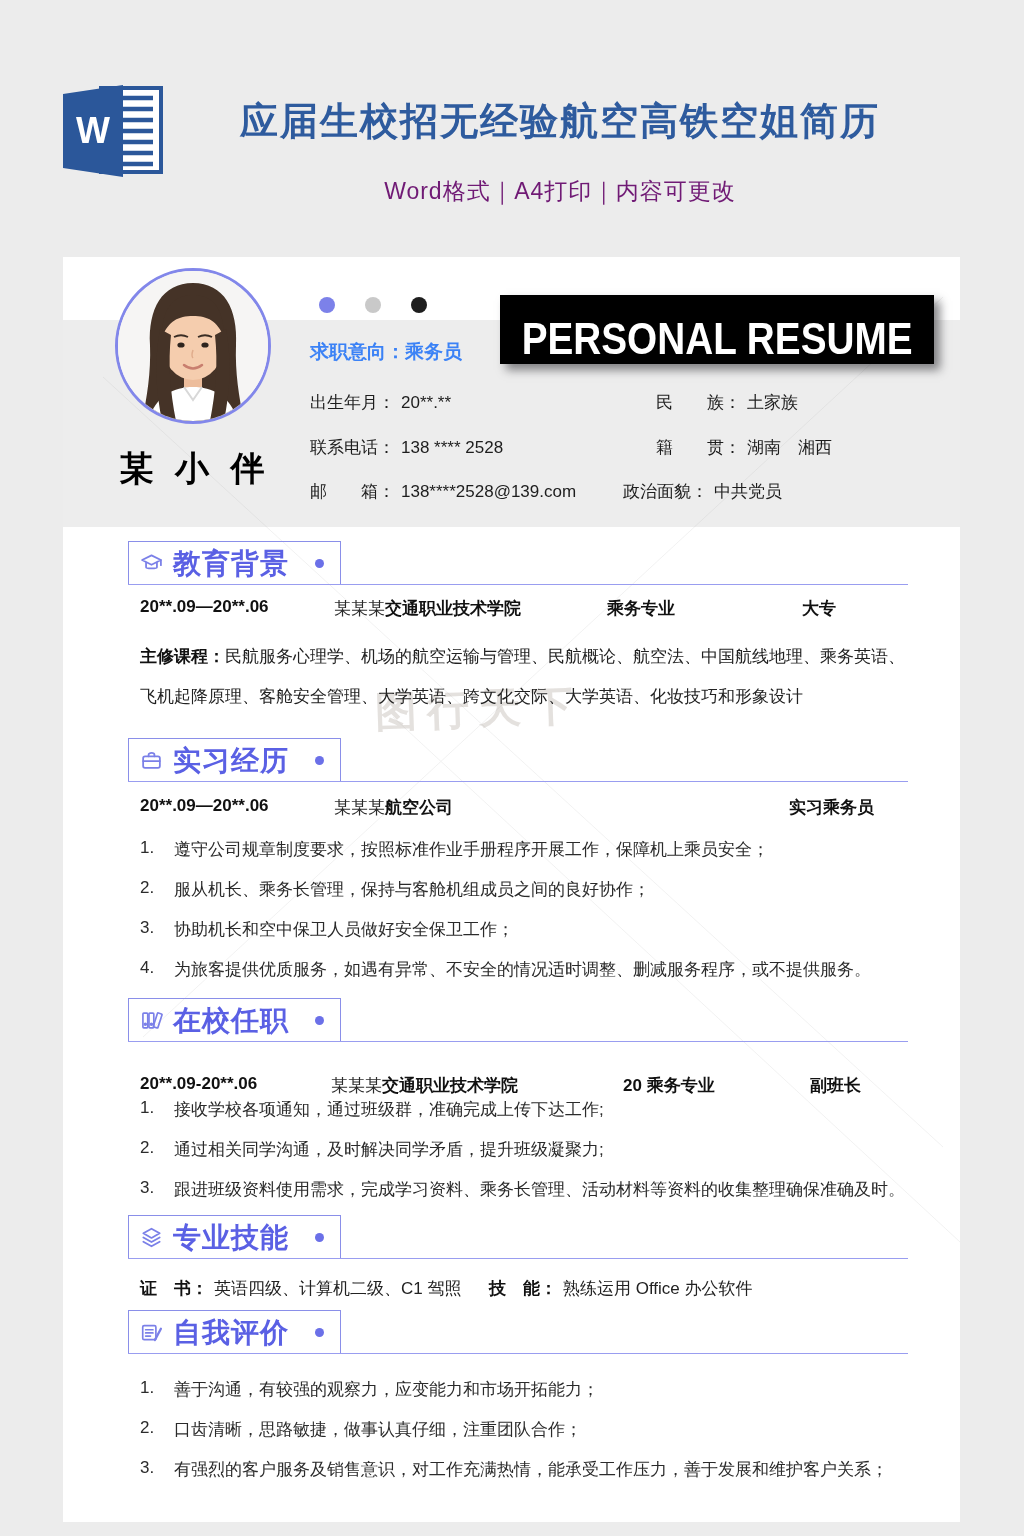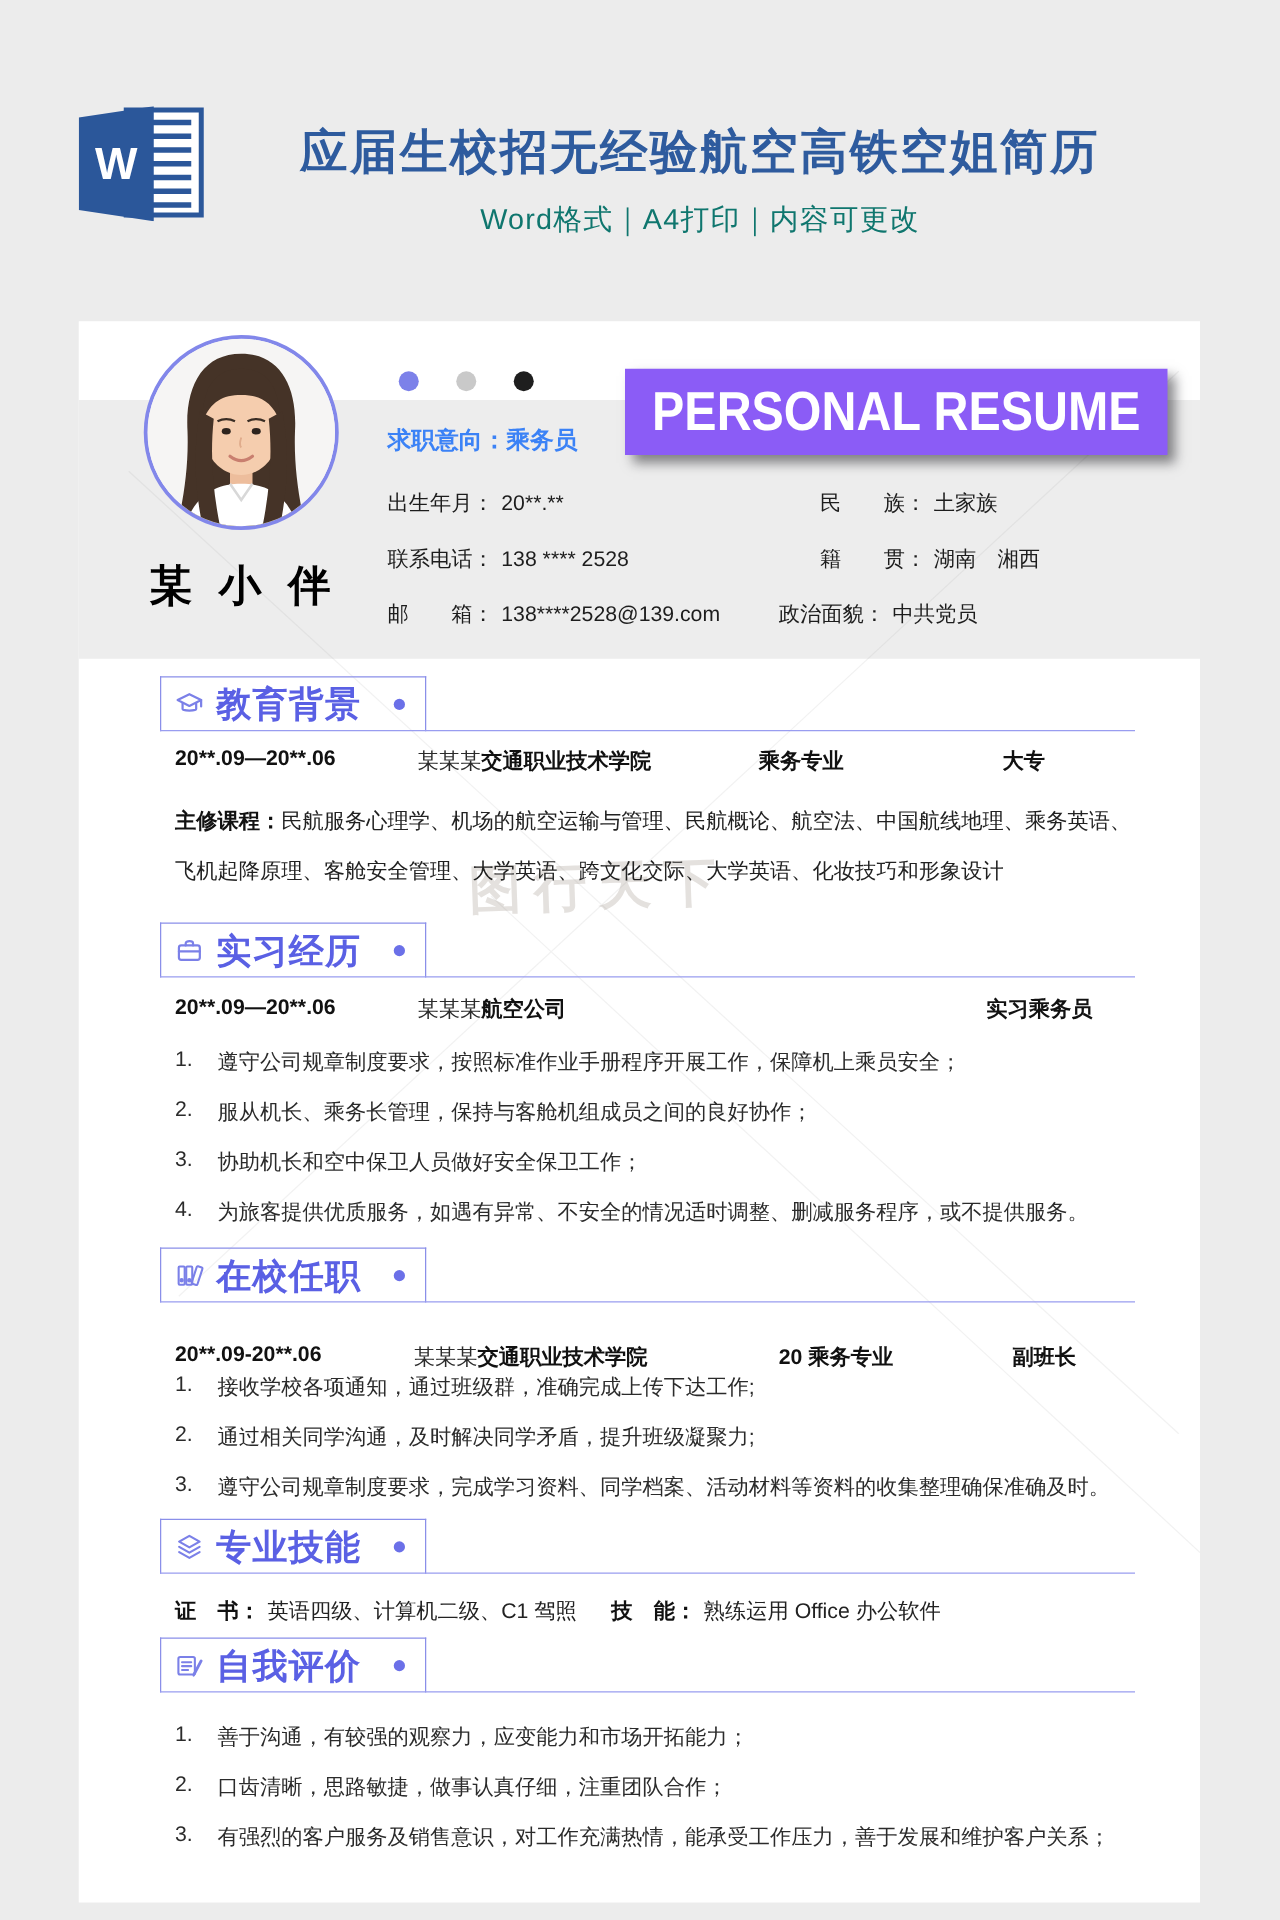--- a/index.html
+++ b/index.html
@@ -5,39 +5,39 @@
   html,body{margin:0;padding:0;}
   body{
     width:1024px;height:1536px;background:#ececec;position:relative;overflow:hidden;
     font-family:"Liberation Sans","DejaVu Sans",sans-serif;
     -webkit-font-smoothing:antialiased;
   }
   
   .word-icon{position:absolute;left:63px;top:85px;width:102px;height:92px;}
   .doc-title{position:absolute;left:150px;top:96px;width:820px;text-align:center;
     font-size:38px;font-weight:700;color:#2e5b9e;letter-spacing:2px;white-space:nowrap;}
-  .doc-subtitle{position:absolute;left:150px;top:160px;width:820px;text-align:center;
-    font-size:23px;color:#0f766e;letter-spacing:1px;white-space:nowrap;}
+  .doc-subtitle{position:absolute;left:150px;top:176px;width:820px;text-align:center;
+    font-size:23px;color:#701a75;letter-spacing:1px;white-space:nowrap;}
   
   .card{position:absolute;left:63px;top:257px;width:897px;height:1265px;background:#ffffff;}
   .band{position:absolute;left:0;top:63px;width:897px;height:207px;background:#ededed;}
   .wm-lines{position:absolute;left:0;top:0;width:897px;height:1000px;pointer-events:none;}
   .wm-text{position:absolute;left:312px;top:424px;font-size:42px;font-weight:700;
     letter-spacing:10px;color:rgba(150,140,128,0.26);transform:rotate(-2deg);white-space:nowrap;}
   .photo{position:absolute;left:52px;top:11px;width:150px;height:150px;border-radius:50%;
     border:3px solid #8287ea;overflow:hidden;background:#f6f5f4;}
   .photo svg{display:block;width:150px;height:150px;}
   .pname{position:absolute;left:32px;top:189px;width:200px;text-align:center;
     font-size:34px;font-weight:700;color:#000000;letter-spacing:6px;white-space:nowrap;}
   .dots{position:absolute;left:256px;top:40px;display:flex;gap:30px;}
   .dots span{width:16px;height:16px;border-radius:50%;display:inline-block;}
   .dot-a{background:#7c81e9;} .dot-b{background:#c9c9c9;} .dot-c{background:#1e1e1e;}
   .intent{position:absolute;left:247px;top:82px;font-size:19px;font-weight:700;color:#3b82f6;white-space:nowrap;}
-  .banner{position:absolute;left:437px;top:38px;width:434px;height:69px;background:#8b5cf6;
-    display:flex;align-items:center;justify-content:center;
+  .banner{position:absolute;left:437px;top:38px;width:434px;height:69px;background:#000000;
+    display:flex;align-items:flex-end;justify-content:center;
     box-shadow:6px 6px 9px rgba(40,40,45,0.55);}
   .banner span{color:#ffffff;font-size:44px;font-weight:700;white-space:nowrap;
     display:inline-block;transform:scaleX(0.88);letter-spacing:0px;}
   .info{position:absolute;font-size:17px;color:#1d1d1d;white-space:nowrap;}
   .info .ilbl{margin-right:6px;}
   
   .section{position:absolute;left:65px;width:780px;}
   .shead{position:absolute;left:0;top:0;height:43px;display:inline-flex;align-items:center;
     gap:10px;padding:0 16px 0 11px;border:1.6px solid #8a8fe9;border-bottom:none;background:transparent;}
   .shead .sicon svg{display:block;width:23px;height:23px;}
@@ -219,21 +219,21 @@
     <div class="litem" style="top:100px">
         <span class="lnum">1.</span>
         <span>接收学校各项通知，通过班级群，准确完成上传下达工作;</span>
       </div>
     <div class="litem" style="top:140px">
         <span class="lnum">2.</span>
         <span>通过相关同学沟通，及时解决同学矛盾，提升班级凝聚力;</span>
       </div>
     <div class="litem" style="top:180px">
         <span class="lnum">3.</span>
-        <span>遵守公司规章制度要求，完成学习资料、同学档案、活动材料等资料的收集整理确保准确及时。</span>
+        <span>跟进班级资料使用需求，完成学习资料、乘务长管理、活动材料等资料的收集整理确保准确及时。</span>
       </div>
   </div>
 
   <div class="section" style="top:958px;height:95px">
     <div class="shead">
       <span class="sicon">
         <svg viewBox="0 0 22 22" fill="none" stroke="#7b80e8" stroke-width="1.7" stroke-linejoin="round" stroke-linecap="round">
           <path d="M11 2.6 L18.8 7 L11 11.4 L3.2 7 Z"></path>
           <path d="M3.2 11 L11 15.4 L18.8 11"></path>
           <path d="M3.2 15 L11 19.4 L18.8 15"></path>

